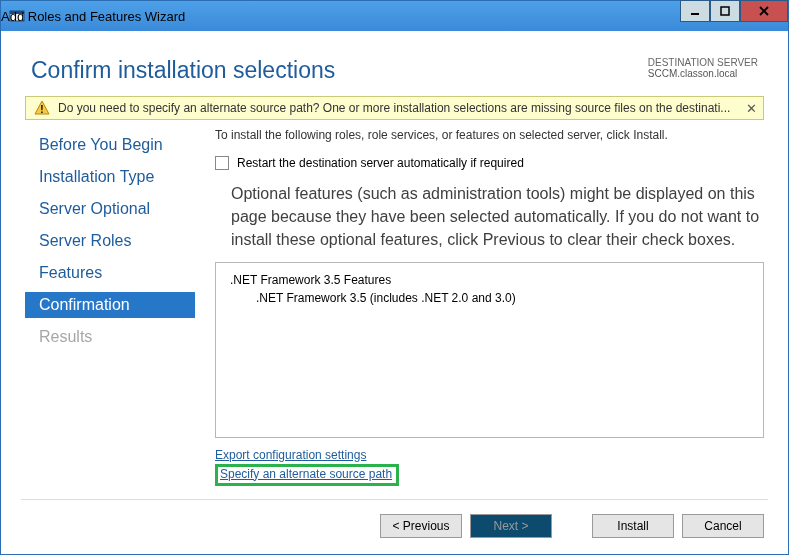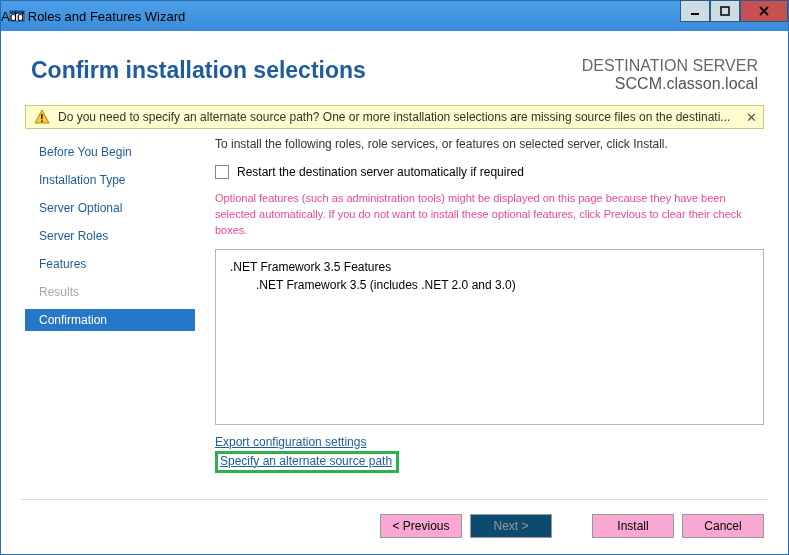--- a/index.html
+++ b/index.html
@@ -7,45 +7,45 @@
   .window { width: 789px; height: 555px; background: #fff; border: 1px solid #2a6db3; display: flex; flex-direction: column; }
   .titlebar { height: 30px; background: linear-gradient(to bottom, #3e90e2, #2b7ad1); display: flex; align-items: center; color: #fff; position: relative; }
   .titlebar .icon { width: 20px; height: 20px; margin-left: 6px; display:flex; align-items:center; justify-content:center;}
   .titlebar .title { position:absolute; left:0; right:0; font-size: 13px; color:#000; font-weight:400; pointer-events:none;}
   .titlebar { background: linear-gradient(to bottom, #4da0e8, #3a8ad9);}
   .win-controls { margin-left: auto; display: flex; height: 100%; }
   .win-btn { width: 30px; height: 22px; border: 1px solid #2a5a8a; background: #c9d8df; display:flex; align-items:center; justify-content:center; font-size:12px; margin-top:-1px;}
   .win-btn.close { background:#c75050; color:#fff; width:48px;}
   .win-btn.min, .win-btn.max { background:#cddbe3;}
   .header-area { padding: 26px 30px 12px 30px; display:flex; justify-content:space-between; align-items:flex-start;}
-  .page-title { font-size: 23px; color: #1e5c9c; font-weight: 700; }
-  .dest { text-align: right; font-size: 16px; color:#555;}
+  .page-title { font-size: 23px; color: #1e5c9c; font-weight: 400; }
+  .dest { text-align: left; font-size: 10px; color:#555;}
   .dest .lbl { color:#666;}
   .alert-bar { margin: 0 24px 8px 24px; border:1px solid #c9c97a; background:#fdfdce; padding:3px 8px; display:flex; align-items:center; font-size:12px; color:#333; position:relative;}
   .alert-bar .warn-icon { width:16px; height:16px; margin-right:8px; flex:none;}
   .alert-bar .close-x { position:absolute; right:6px; top:4px; cursor:pointer; font-size:13px; color:#555;}
   .body { flex:1; display:flex; padding: 0 24px 0 24px; overflow:hidden;}
   .sidebar { width: 170px; flex:none; padding-top:4px;}
-  .side-item { font-size: 12px; padding: 4px 10px 4px 14px; color:#1e5c9c; cursor:pointer; margin-bottom:6px;}
+  .side-item { font-size: 16px; padding: 4px 10px 4px 14px; color:#1e5c9c; cursor:pointer; margin-bottom:6px;}
   .side-item.disabled { color:#a7a7a7;}
   .side-item.active { background:#2677c8; color:#fff;}
   .main { flex:1; padding-left: 20px; display:flex; flex-direction:column;}
   .instr { font-size:12px; color:#333; margin-bottom:14px;}
   .chk-row { display:flex; margin-bottom:12px;}
   .chk { width:14px; height:14px; border:1px solid #888; margin-right:8px; background:#fff;}
   .chk-lbl { font-size:12px;}
-  .opt-text { font-size:11px; color:#ec4899; line-height:1.45; margin-bottom:10px;}
+  .opt-text { font-size:16px; color:#404040; line-height:1.45; margin-bottom:10px;margin-left:16px;}
   .list-box { border:1px solid #b7b7b7; background:#fff; flex:none; height:176px; padding:10px 14px; font-size:12px; overflow:auto;}
   .list-item { margin-bottom:4px;}
   .list-sub { padding-left:26px;}
   .links { margin-top:10px; font-size:12px;}
   .link { color:#1e5c9c; text-decoration:underline; cursor:pointer; display:inline-block;}
   .highlight-box { border:3px solid #2bb24c; padding:0 4px 2px 2px; display:inline-block; margin-top:2px;}
   .footer { border-top: none; padding: 14px 24px 16px 0; display:flex; justify-content:flex-end; gap:8px; }
-  .btn { min-width:82px; height:24px; font-size:12px; border:1px solid #9a9a9a; background:#f9a8d4; cursor:pointer;}
+  .btn { min-width:82px; height:24px; font-size:12px; border:1px solid #9a9a9a; background:#e5e5e5; cursor:pointer;}
   .btn:disabled { color:#9a9a9a; background:#0c4a6e;}
   .divider-line { height:1px; background:#ddd; margin: 8px 20px 0 20px;}
   svg { display:block;}
 </style>
 </head>
 <body>
 
 <div class="window">
 
   <div class="titlebar">
@@ -95,22 +95,22 @@
     <span class="close-x">✕</span>
   </div>
 
   <div class="body">
     <div class="sidebar">
       <div class="side-item">Before You Begin</div>
       <div class="side-item">Installation Type</div>
       <div class="side-item">Server Optional</div>
       <div class="side-item">Server Roles</div>
       <div class="side-item">Features</div>
+      <div class="side-item active">Confirmation</div>
       <div class="side-item disabled">Results</div>
-      <div class="side-item active">Confirmation</div>
     </div>
 
     <div class="main">
       <div class="instr">To install the following roles, role services, or features on selected server, click Install.</div>
 
       <div class="chk-row">
         <div class="chk"></div>
         <span class="chk-lbl">Restart the destination server automatically if required</span>
       </div>
 

